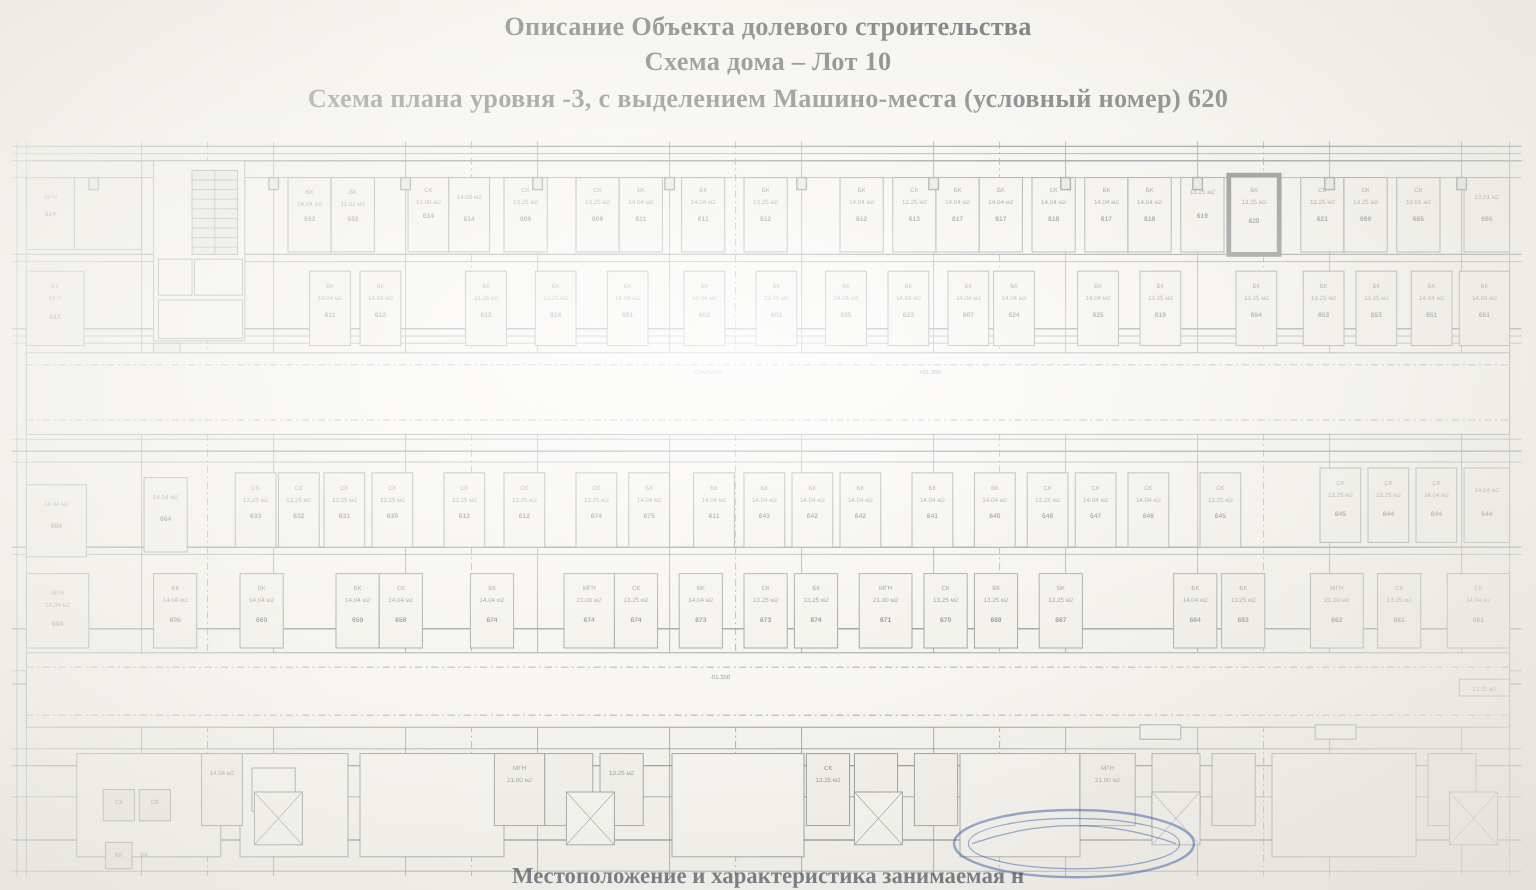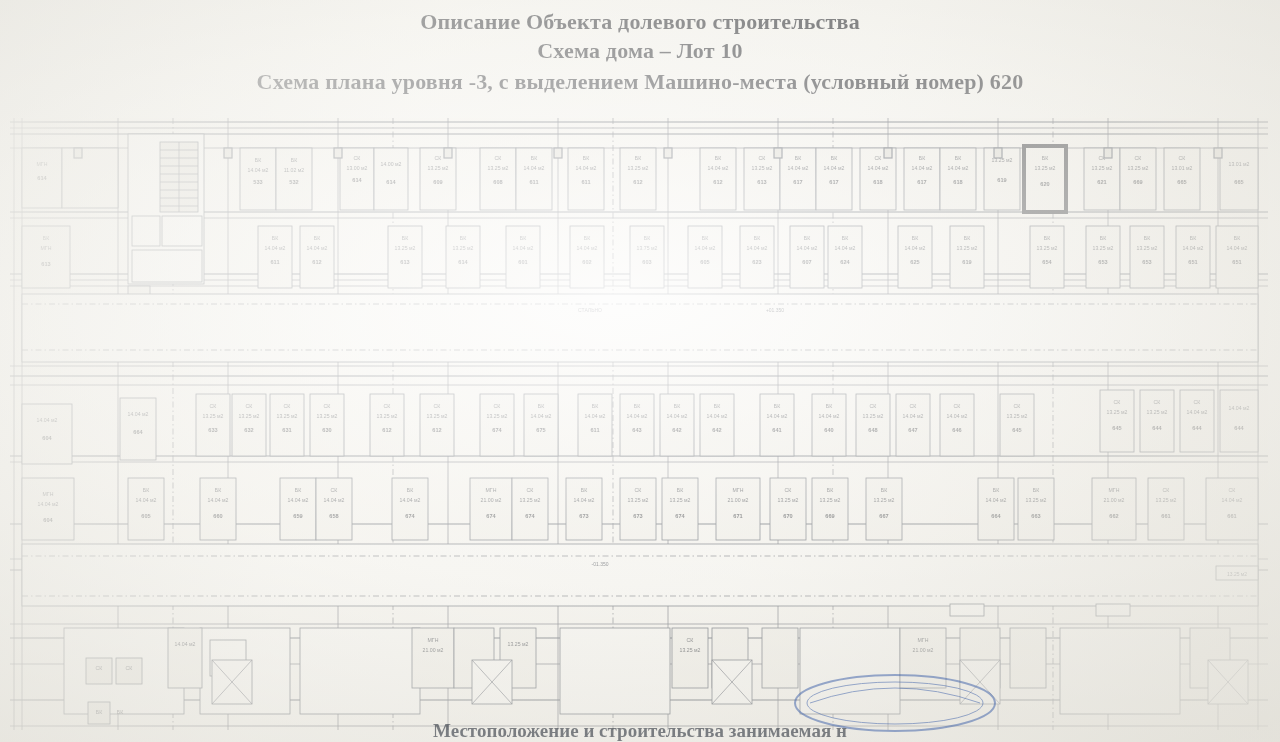--- a/index.html
+++ b/index.html
@@ -628,14 +628,14 @@
   </div>
 
   <div id="paper-sheen"></div>
 
   <svg id="stamp" viewBox="0 0 210 70">
     <ellipse cx="105" cy="35" rx="100" ry="28" fill="none" stroke="#3a5ea8" stroke-width="2"></ellipse>
     <ellipse cx="105" cy="35" rx="88" ry="21" fill="none" stroke="#3a5ea8" stroke-width="1"></ellipse>
     <path d="M20 35 q85 -30 170 0" fill="none" stroke="#3a5ea8" stroke-width="1"></path>
   </svg>
 
-  <div id="footer-text">Местоположение и строительства занимаемая н</div>
+  <div id="footer-text">Местоположение и характеристика занимаемая н</div>
 </div>
 
 </body></html>

